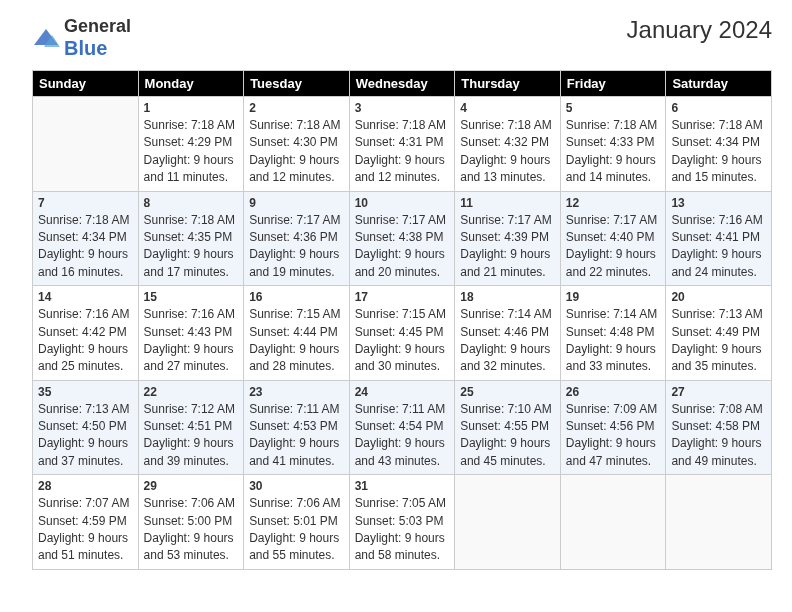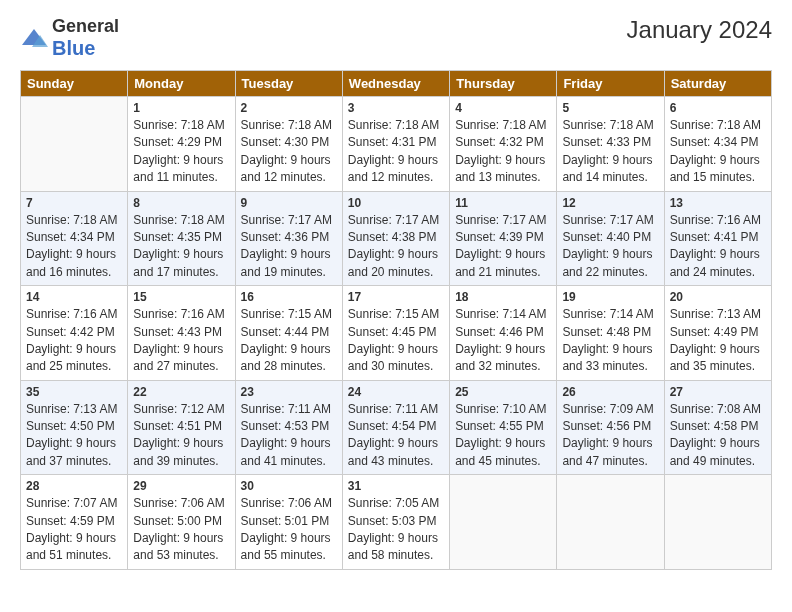--- a/index.html
+++ b/index.html
@@ -5,21 +5,21 @@
     * { box-sizing: border-box; margin: 0; padding: 0; }
     body {
       font-family: Arial, sans-serif;
       background: #fff;
       width: 792px;
       height: 612px;
       overflow: hidden;
     }
     .container {
       width: 792px;
-      padding: 16px 20px 10px 20px;
+      padding: 16px 20px 10px 32px;
     }
     .header {
       display: flex;
       justify-content: space-between;
       align-items: flex-start;
       margin-bottom: 10px;
     }
     .logo {
       display: flex;
       align-items: center;
@@ -40,21 +40,21 @@
     .location-title {
       font-size: 16px;
       color: #555;
     }
     .calendar {
       width: 100%;
       border-collapse: collapse;
       table-layout: fixed;
     }
     .calendar th {
-      background-color: #a16207;
+      background-color: #000000;
       color: #fff;
       text-align: left;
       padding: 5px 6px;
       font-size: 13px;
       border: 1px solid #ccc;
     }
     .calendar td {
       border: 1px solid #ccc;
       vertical-align: top;
       padding: 4px 5px;

